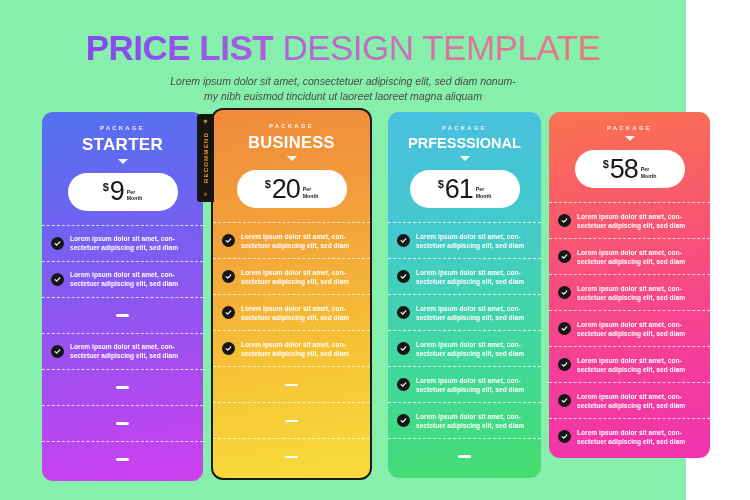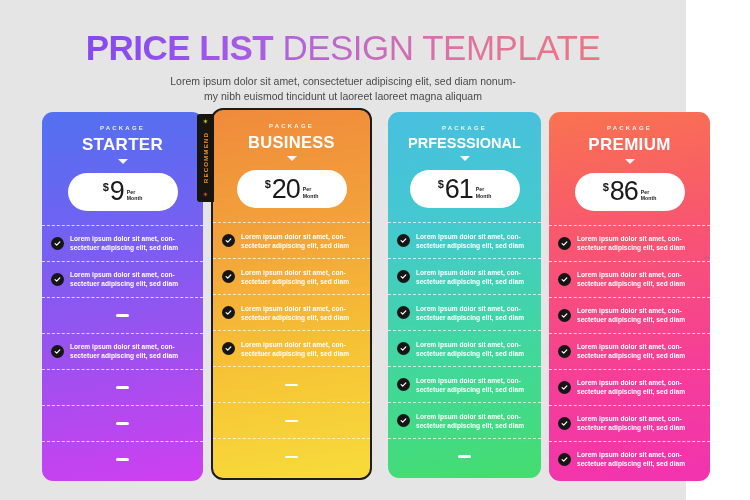--- a/index.html
+++ b/index.html
@@ -3,21 +3,21 @@
 <meta charset="utf-8">
 <style>
   * { box-sizing: border-box; margin: 0; padding: 0; }
   html, body {
     width: 750px; height: 500px;
     background: #ffffff;
     font-family: "Liberation Sans", sans-serif;
     overflow: hidden;
   }
 
-  .page { position: relative; width: 686px; height: 500px; background: #e5e5e5; }
+  .page { position: relative; width: 686px; height: 500px; background: #86efac; }
 
   
   .header { padding-top: 30px; text-align: center; }
 
   .title {
     font-size: 35px;
     letter-spacing: -0.5px;
     line-height: 1;
     white-space: nowrap;
     background-image: linear-gradient(90deg,#7b3ff2 0%,#8f4ef0 22%,#b163dd 42%,#e0739f 68%,#f0776f 100%);
@@ -28,20 +28,21 @@
   }
   .title .t-bold { font-weight: 700; }
   .title .t-light { font-weight: 400; }
 
   .subtitle {
     margin-top: 9px;
     font-size: 10.5px;
     line-height: 15px;
     color: #4a4a4a;
     font-weight: 400;
+    font-style: italic;
   }
 
   
   .cards {
     position: absolute;
     left: 42px; top: 112px;
     width: 668px;
     display: flex;
     gap: 8px;
     align-items: flex-start;
@@ -391,25 +392,24 @@
             <div class="feat-row empty">
               <span class="dash"></span>
             </div>
           </div>
         </div>
       </div>
       <div class="card">
         <div class="card-inner grad-premium">
           <div class="card-head">
             <div class="pkg-label">PACKAGE</div>
-            <div class="plan-name">PREMIUM</div>
             <div class="caret"></div>
             <div class="price-pill">
               <span class="price-currency">$</span>
-              <span class="price-amount">86</span>
+              <span class="price-amount">58</span>
               <span class="price-per"><span>Per</span><br><span>Month</span></span>
             </div>
           </div>
           <div class="features">
             <div class="feat-row">
               <span class="check">
                 <svg width="7" height="7" viewBox="0 0 10 10">
                   <path d="M1.6 5.2 L3.9 7.4 L8.3 2.6" fill="none" stroke="#ffffff" stroke-width="1.7" stroke-linecap="round" stroke-linejoin="round"></path>
                 </svg>
               </span>

